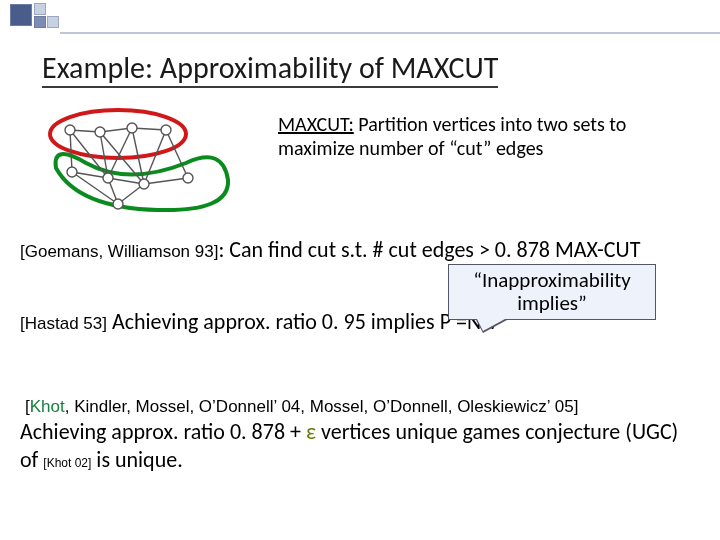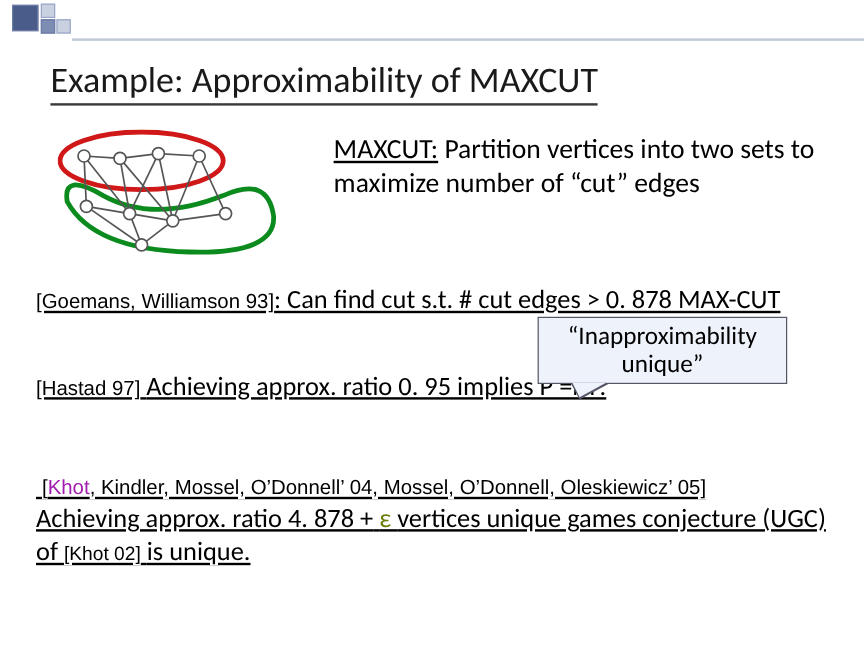--- a/index.html
+++ b/index.html
@@ -65,39 +65,38 @@
     font-size: 30px;
     color: #1a1a1a;
     border-bottom: 2px solid #3a3a3a;
     padding-bottom: 2px;
     line-height: 1.05;
   }
   .defn {
     position: absolute;
     left: 278px; top: 112px;
     width: 420px;
-    font-size: 23px;
+    font-size: 20px;
     line-height: 1.2;
   }
   .graphpic {
     position: absolute;
     left: 48px; top: 108px;
     width: 190px; height: 108px;
   }
   .body {
     position: absolute;
-    left: 30px; top: 236px;
+    left: 20px; top: 236px;
     width: 680px;
     font-size: 22px;
     line-height: 1.25;
-    text-decoration: underline;
   }
   .cond { font-family: Arial, Helvetica, sans-serif; font-size: 17px; }
-  .cond-sm { font-family: Arial, Helvetica, sans-serif; font-size: 16px; }
-  .khot-red { color: #a21caf; }
+  .cond-sm { font-family: Arial, Helvetica, sans-serif; font-size: 12px; }
+  .khot-red { color: #15803d; }
   .olive { color: #6b7d0a; }
   .balloon {
     position: absolute;
     background: #eef2fb;
     border: 1px solid #556;
     font-size: 21px;
     text-align: center;
     padding: 4px 14px;
     line-height: 1.1;
   }
@@ -207,30 +206,30 @@
       <circle cx="70" cy="96" r="5"></circle>
     </g>
   </svg>
 
   <div class="body">
     <div class="gw-line">
       <span class="cond">[Goemans, Williamson 93]</span><span>: Can find cut s.t.  # cut edges &gt; 0. 878 MAX-CUT</span>
     </div>
 
     <div class="hastad-block">
-      <span class="cond">[Hastad 97]</span>
+      <span class="cond">[Hastad 53]</span>
       <span> Achieving approx. ratio 0. 95 implies P =NP.</span><br>
       <span style="display:inline-block; width:152px;"></span>
     </div>
 
     <div class="khot-block">
       &nbsp;<span class="cond"><span>[</span><span class="khot-red">Khot</span><span>, Kindler, Mossel, O’Donnell’ 04, Mossel, O’Donnell, Oleskiewicz’ 05]</span></span><br>
-      <span>Achieving approx. ratio 4. 878 +</span>
+      <span>Achieving approx. ratio 0. 878 +</span>
       <span class="olive"> ε </span>
       <span>vertices unique games conjecture (UGC) of </span>
       <span class="cond-sm">[Khot 02]</span>
       <span> is unique.</span>
     </div>
   </div>
 
-  <div class="balloon inapprox">“Inapproximability unique”</div>
+  <div class="balloon inapprox">“Inapproximability implies”</div>
 
 </div>
 
 </body></html>

